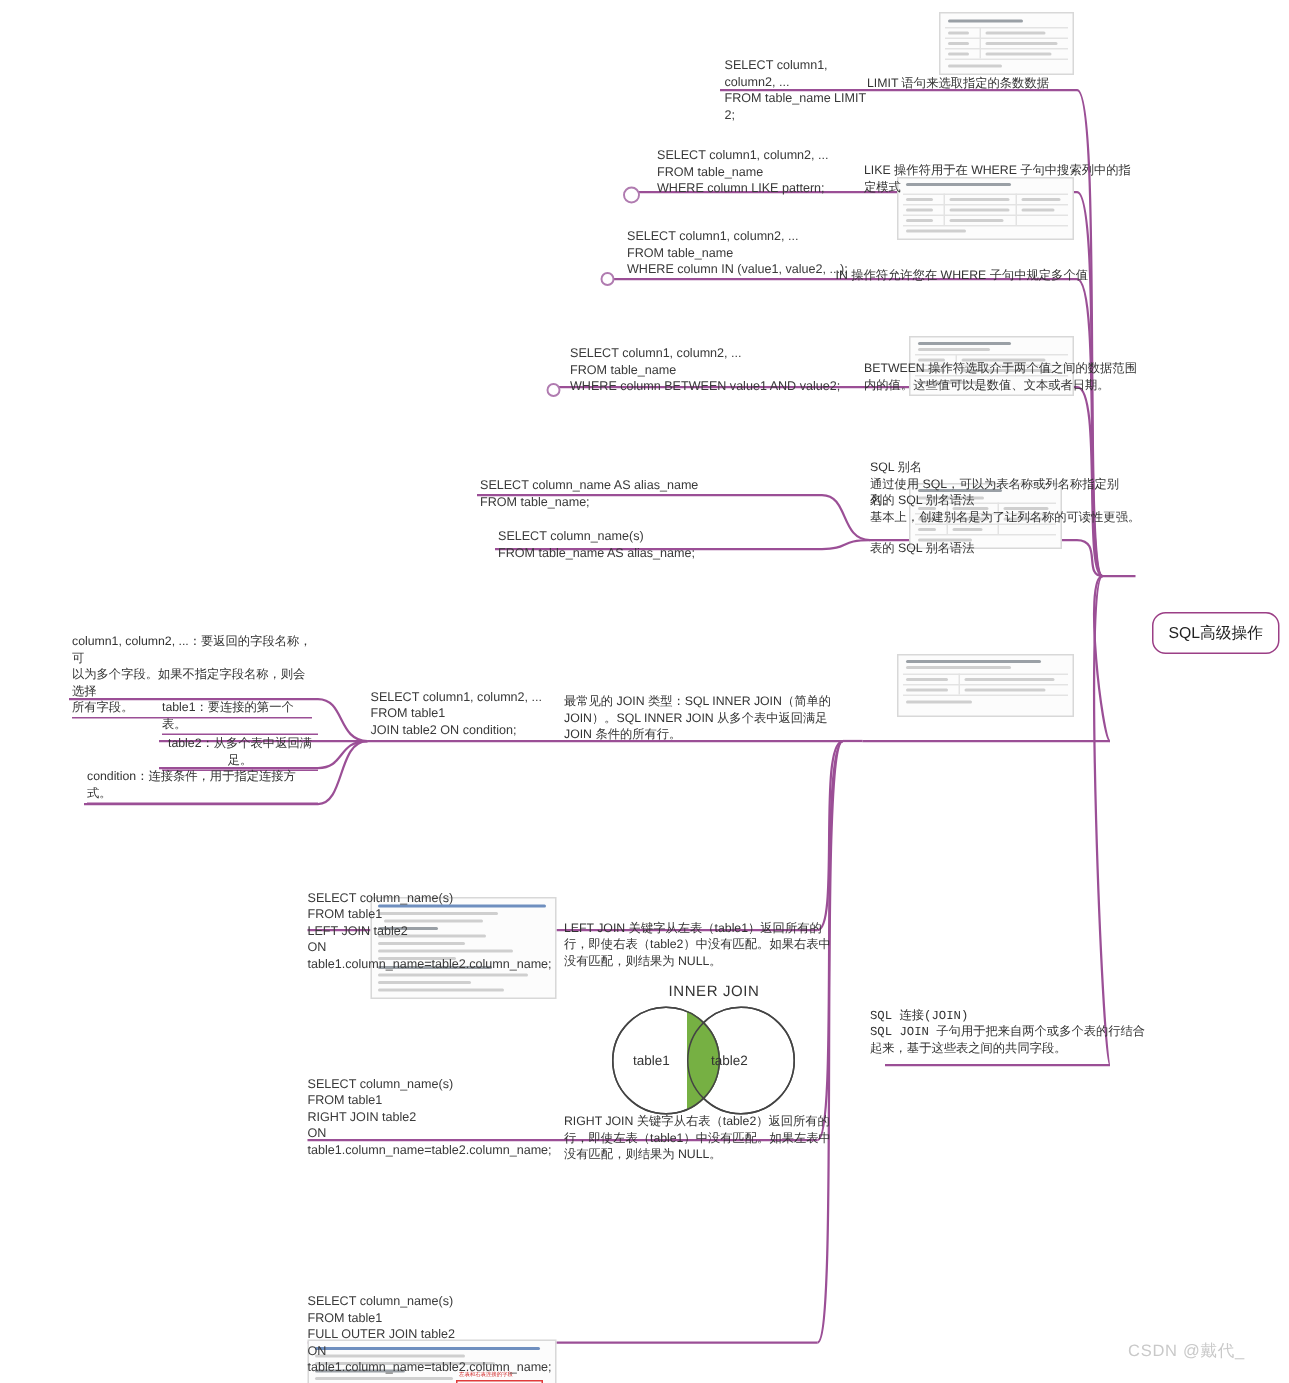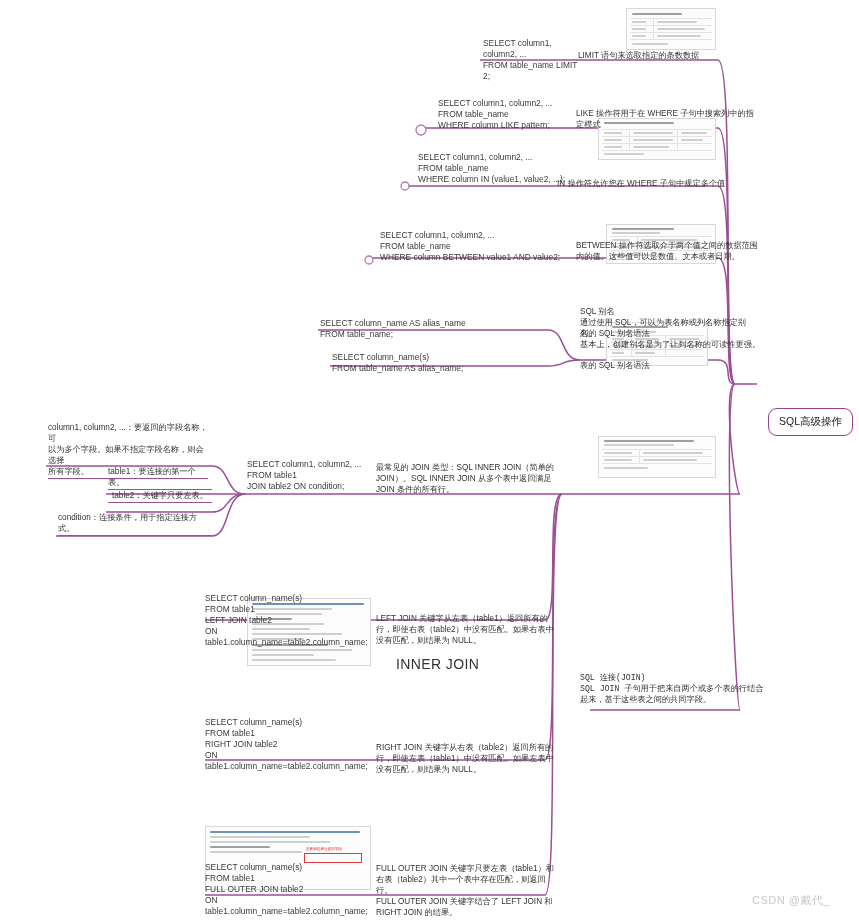--- a/index.html
+++ b/index.html
@@ -22,21 +22,21 @@
     border-bottom:1.6px solid #9b4f96;padding-bottom:1px;
   }
   .root{
     position:absolute;border:1.7px solid #9b3f86;border-radius:9px;
     background:#ffffff;padding:6px 10px;font-size:10.5px;color:#222;
     white-space:nowrap;
     margin-top:36px;
   }
   .venn{position:relative;}
   .venn-title{
-    text-align:left;font-size:14px;letter-spacing:.4px;color:#333;
+    text-align:center;font-size:10px;letter-spacing:.4px;color:#333;
     margin-bottom:4px;
   }
   .circles{position:relative;height:72px;}
   .circ{
     position:absolute;width:72px;height:72px;border-radius:50%;
     border:1px solid #444;box-sizing:border-box;
     display:flex;align-items:center;justify-content:center;
     font-size:9px;color:#333;
   }
   .c-left{left:12px;top:0;}
@@ -246,21 +246,21 @@
     <div class="bar" style="left:5px;top:30px;width:44px;"></div>
   </div>
   <div class="node desc" style="left:580px;top:306px;width:182px;">SQL 别名
 通过使用 SQL，可以为表名称或列名称指定别名。
 基本上，创建别名是为了让列名称的可读性更强。</div>
 
   <div class="node desc underline-node" style="left:48px;top:422px;width:160px;">column1, column2, ...：要返回的字段名称，可
 以为多个字段。如果不指定字段名称，则会选择
 所有字段。</div>
   <div class="node desc underline-node" style="left:108px;top:466px;width:104px;">table1：要连接的第一个表。</div>
-  <div class="node desc underline-node" style="left:108px;top:490px;width:104px;text-align:center;">table2：关键字只要左表。</div>
+  <div class="node desc underline-node" style="left:108px;top:490px;width:104px;text-align:center;">table2：从多个表中返回满足。</div>
   <div class="node desc underline-node" style="left:58px;top:512px;width:154px;text-align:left;">condition：连接条件，用于指定连接方式。</div>
 
   <div class="node thumb" style="left:247px;top:388px;width:122px;height:66px;">
     <div class="bar blue" style="left:4px;top:4px;width:112px;"></div>
     <div class="bar" style="left:4px;top:9px;width:80px;"></div>
     <div class="bar" style="left:8px;top:14px;width:66px;"></div>
     <div class="bar dark" style="left:4px;top:19px;width:40px;"></div>
     <div class="bar" style="left:4px;top:24px;width:72px;"></div>
     <div class="bar" style="left:4px;top:29px;width:58px;"></div>
     <div class="bar" style="left:4px;top:34px;width:90px;"></div>
@@ -271,20 +271,29 @@
     <div class="bar" style="left:4px;top:60px;width:84px;"></div>
   </div>
   <div class="node" style="left:247px;top:459px;width:125px;">
     <div class="sql">SELECT column1, column2, ...
 FROM table1
 JOIN table2 ON condition;</div>
   </div>
 
   <div class="node venn" style="left:396px;top:378px;width:160px;">
     <div class="venn-title">INNER JOIN</div>
+    <div class="circles">
+      <div class="circ c-left"></div>
+      <div class="circ c-right"></div>
+      <div class="overlap-green"></div>
+      <div class="circ c-left" style="background:transparent;"></div>
+      <div class="circ c-right" style="background:transparent;"></div>
+      <div class="lbl lbl-l">table1</div>
+      <div class="lbl lbl-r">table2</div>
+    </div>
   </div>
   <div class="node desc" style="left:376px;top:462px;width:186px;">最常见的 JOIN 类型：SQL INNER JOIN（简单的 JOIN）。SQL INNER JOIN 从多个表中返回满足 JOIN 条件的所有行。</div>
 
   <div class="node thumb" style="left:205px;top:528px;width:164px;height:62px;">
     <div class="bar blue" style="left:4px;top:4px;width:150px;"></div>
     <div class="bar" style="left:4px;top:9px;width:100px;"></div>
     <div class="bar" style="left:4px;top:14px;width:120px;"></div>
     <div class="bar dark" style="left:4px;top:19px;width:60px;"></div>
     <div class="bar" style="left:4px;top:24px;width:92px;"></div>
 
@@ -309,21 +318,19 @@
 
   <div class="node desc" style="left:376px;top:742px;width:186px;">RIGHT JOIN 关键字从右表（table2）返回所有的行，即使左表（table1）中没有匹配。如果左表中没有匹配，则结果为 NULL。</div>
 
   <div class="node" style="left:205px;top:862px;width:170px;">
     <div class="sql">SELECT column_name(s)
 FROM table1
 FULL OUTER JOIN table2
 ON table1.column_name=table2.column_name;</div>
   </div>
 
-  <div class="node desc" style="left:376px;top:863px;width:186px;">FULL OUTER JOIN 关键字只要左表（table1）和右表（table2）其中一个表中存在匹配，则返回行。
-FULL OUTER JOIN 关键字结合了 LEFT JOIN 和 RIGHT JOIN 的结果。</div>
 
   <div class="node desc" style="left:580px;top:672px;width:186px;font-family:Liberation Mono, monospace;">SQL 连接(JOIN)
 SQL JOIN 子句用于把来自两个或多个表的行结合起来，基于这些表之间的共同字段。</div>
 
   <div class="watermark" style="left:752px;top:893px;">CSDN @戴代_</div>
 
 </div>
 
 </body></html>

